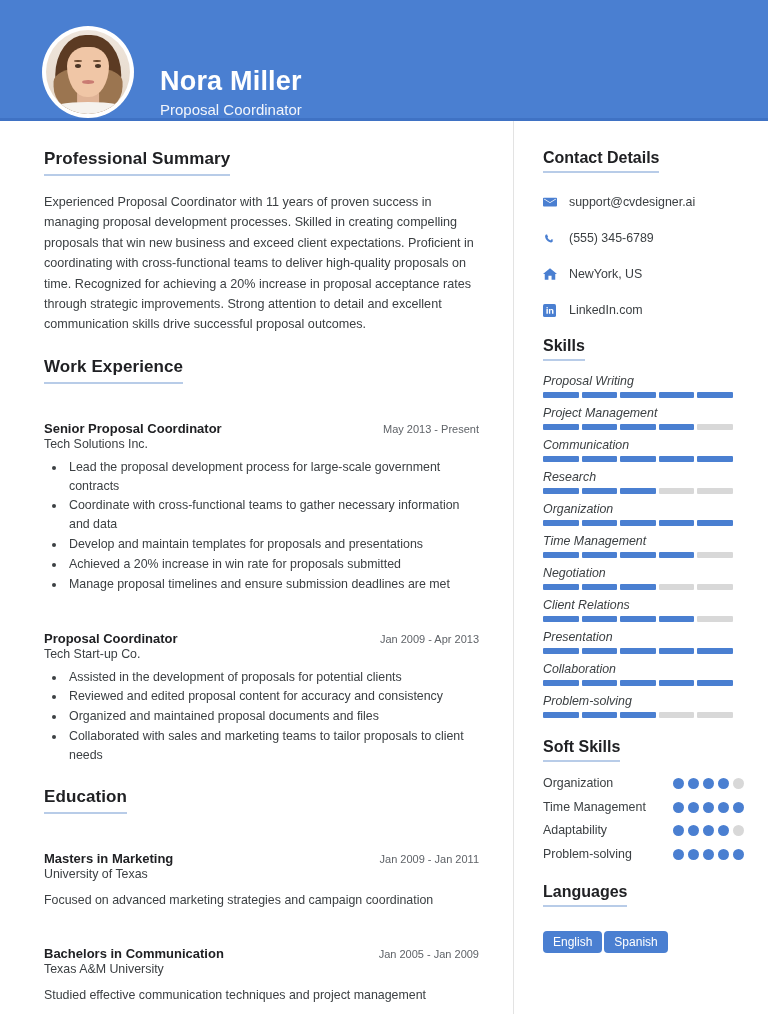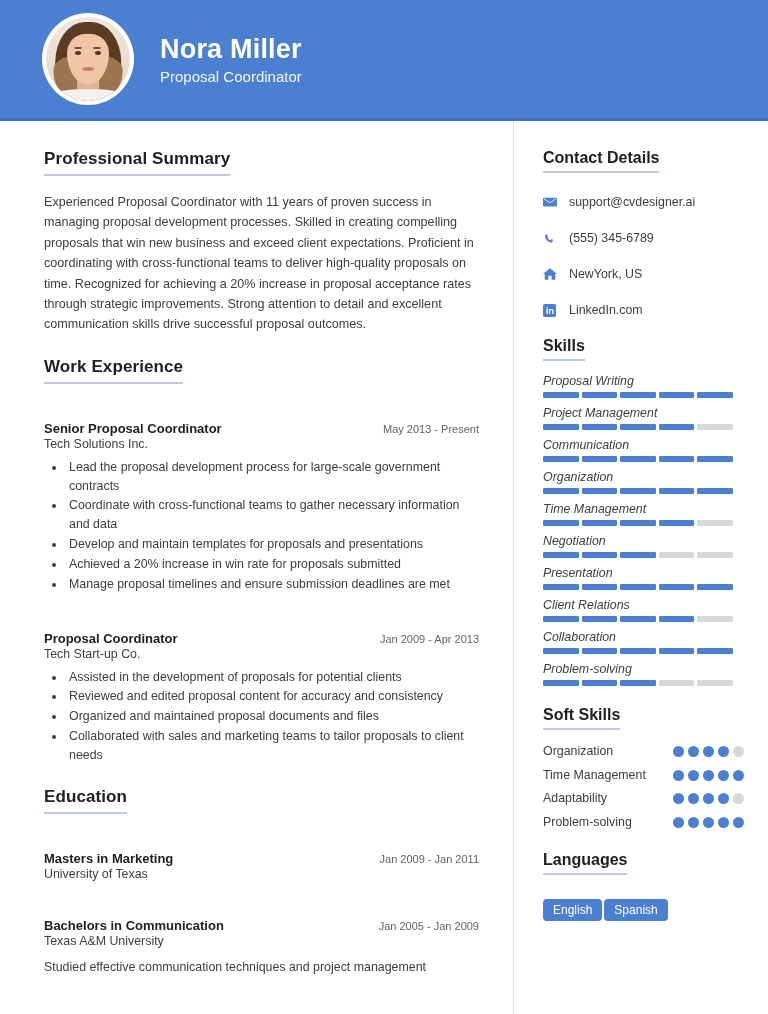--- a/index.html
+++ b/index.html
@@ -15,21 +15,21 @@
     min-height: 1014px;
     background: #ffffff;
     overflow: hidden;
   }
 
   
   .header {
     height: 121px;
     background: #4a7fd1;
     display: flex;
-    align-items: center;
+    align-items: flex-end;
     padding-left: 42px;
     border-bottom: 3px solid #3f72c4;
   }
   .avatar {
     width: 92px;
     height: 92px;
     border-radius: 50%;
     background: #ffffff;
     padding: 4px;
     flex: 0 0 auto;
@@ -359,20 +359,21 @@
 
       <div class="sec">
         <div class="sec-title">Education</div>
 
         <div class="entry">
           <div class="entry-head">
             <span class="entry-role">Masters in Marketing</span>
             <span class="entry-date">Jan 2009 - Jan 2011</span>
           </div>
           <div class="entry-org">University of Texas</div>
+          <div class="entry-desc">Focused on advanced marketing strategies and campaign coordination</div>
         </div>
 
         <div class="entry">
           <div class="entry-head">
             <span class="entry-role">Bachelors in Communication</span>
             <span class="entry-date">Jan 2005 - Jan 2009</span>
           </div>
           <div class="entry-org">Texas A&amp;M University</div>
           <div class="entry-desc">Studied effective communication techniques and project management</div>
         </div>
@@ -453,20 +454,30 @@
               <div class="skill-name">Communication</div>
               <div class="skill-bar">
                 <span class="seg on"></span>
                 <span class="seg on"></span>
                 <span class="seg on"></span>
                 <span class="seg on"></span>
                 <span class="seg on"></span>
               </div>
             </div>
             <div class="skill-item">
+              <div class="skill-name">Research</div>
+              <div class="skill-bar">
+                <span class="seg on"></span>
+                <span class="seg on"></span>
+                <span class="seg on"></span>
+                <span class="seg"></span>
+                <span class="seg"></span>
+              </div>
+            </div>
+            <div class="skill-item">
               <div class="skill-name">Organization</div>
               <div class="skill-bar">
                 <span class="seg on"></span>
                 <span class="seg on"></span>
                 <span class="seg on"></span>
                 <span class="seg on"></span>
                 <span class="seg on"></span>
               </div>
             </div>
             <div class="skill-item">
@@ -483,37 +494,37 @@
               <div class="skill-name">Negotiation</div>
               <div class="skill-bar">
                 <span class="seg on"></span>
                 <span class="seg on"></span>
                 <span class="seg on"></span>
                 <span class="seg"></span>
                 <span class="seg"></span>
               </div>
             </div>
             <div class="skill-item">
+              <div class="skill-name">Client Relations</div>
+              <div class="skill-bar">
+                <span class="seg on"></span>
+                <span class="seg on"></span>
+                <span class="seg on"></span>
+                <span class="seg on"></span>
+                <span class="seg"></span>
+              </div>
+            </div>
+            <div class="skill-item">
               <div class="skill-name">Presentation</div>
               <div class="skill-bar">
                 <span class="seg on"></span>
                 <span class="seg on"></span>
                 <span class="seg on"></span>
                 <span class="seg on"></span>
                 <span class="seg on"></span>
-              </div>
-            </div>
-            <div class="skill-item">
-              <div class="skill-name">Client Relations</div>
-              <div class="skill-bar">
-                <span class="seg on"></span>
-                <span class="seg on"></span>
-                <span class="seg on"></span>
-                <span class="seg on"></span>
-                <span class="seg"></span>
               </div>
             </div>
             <div class="skill-item">
               <div class="skill-name">Collaboration</div>
               <div class="skill-bar">
                 <span class="seg on"></span>
                 <span class="seg on"></span>
                 <span class="seg on"></span>
                 <span class="seg on"></span>
                 <span class="seg on"></span>

